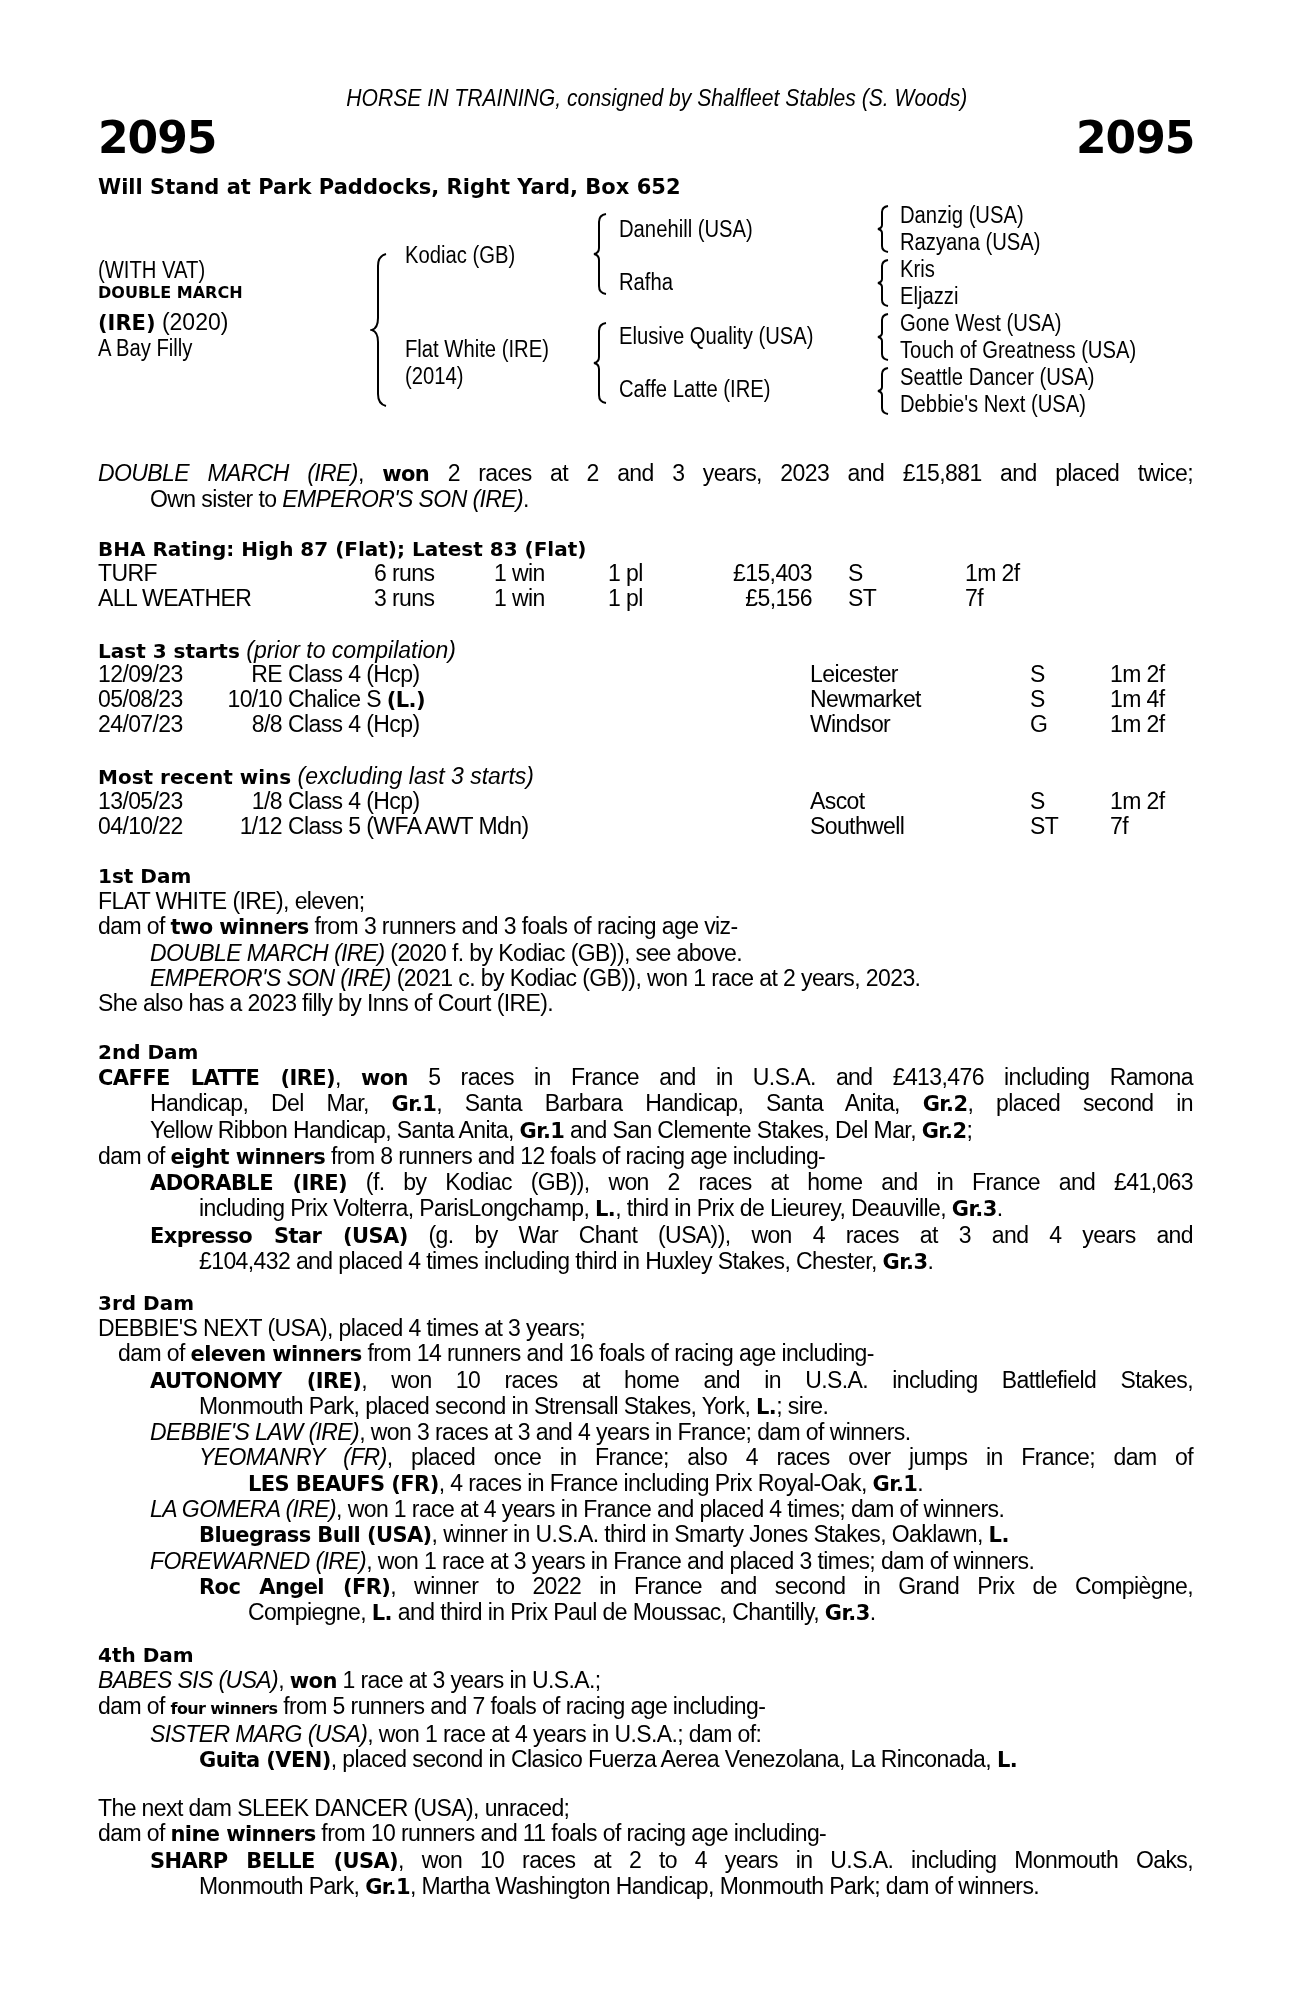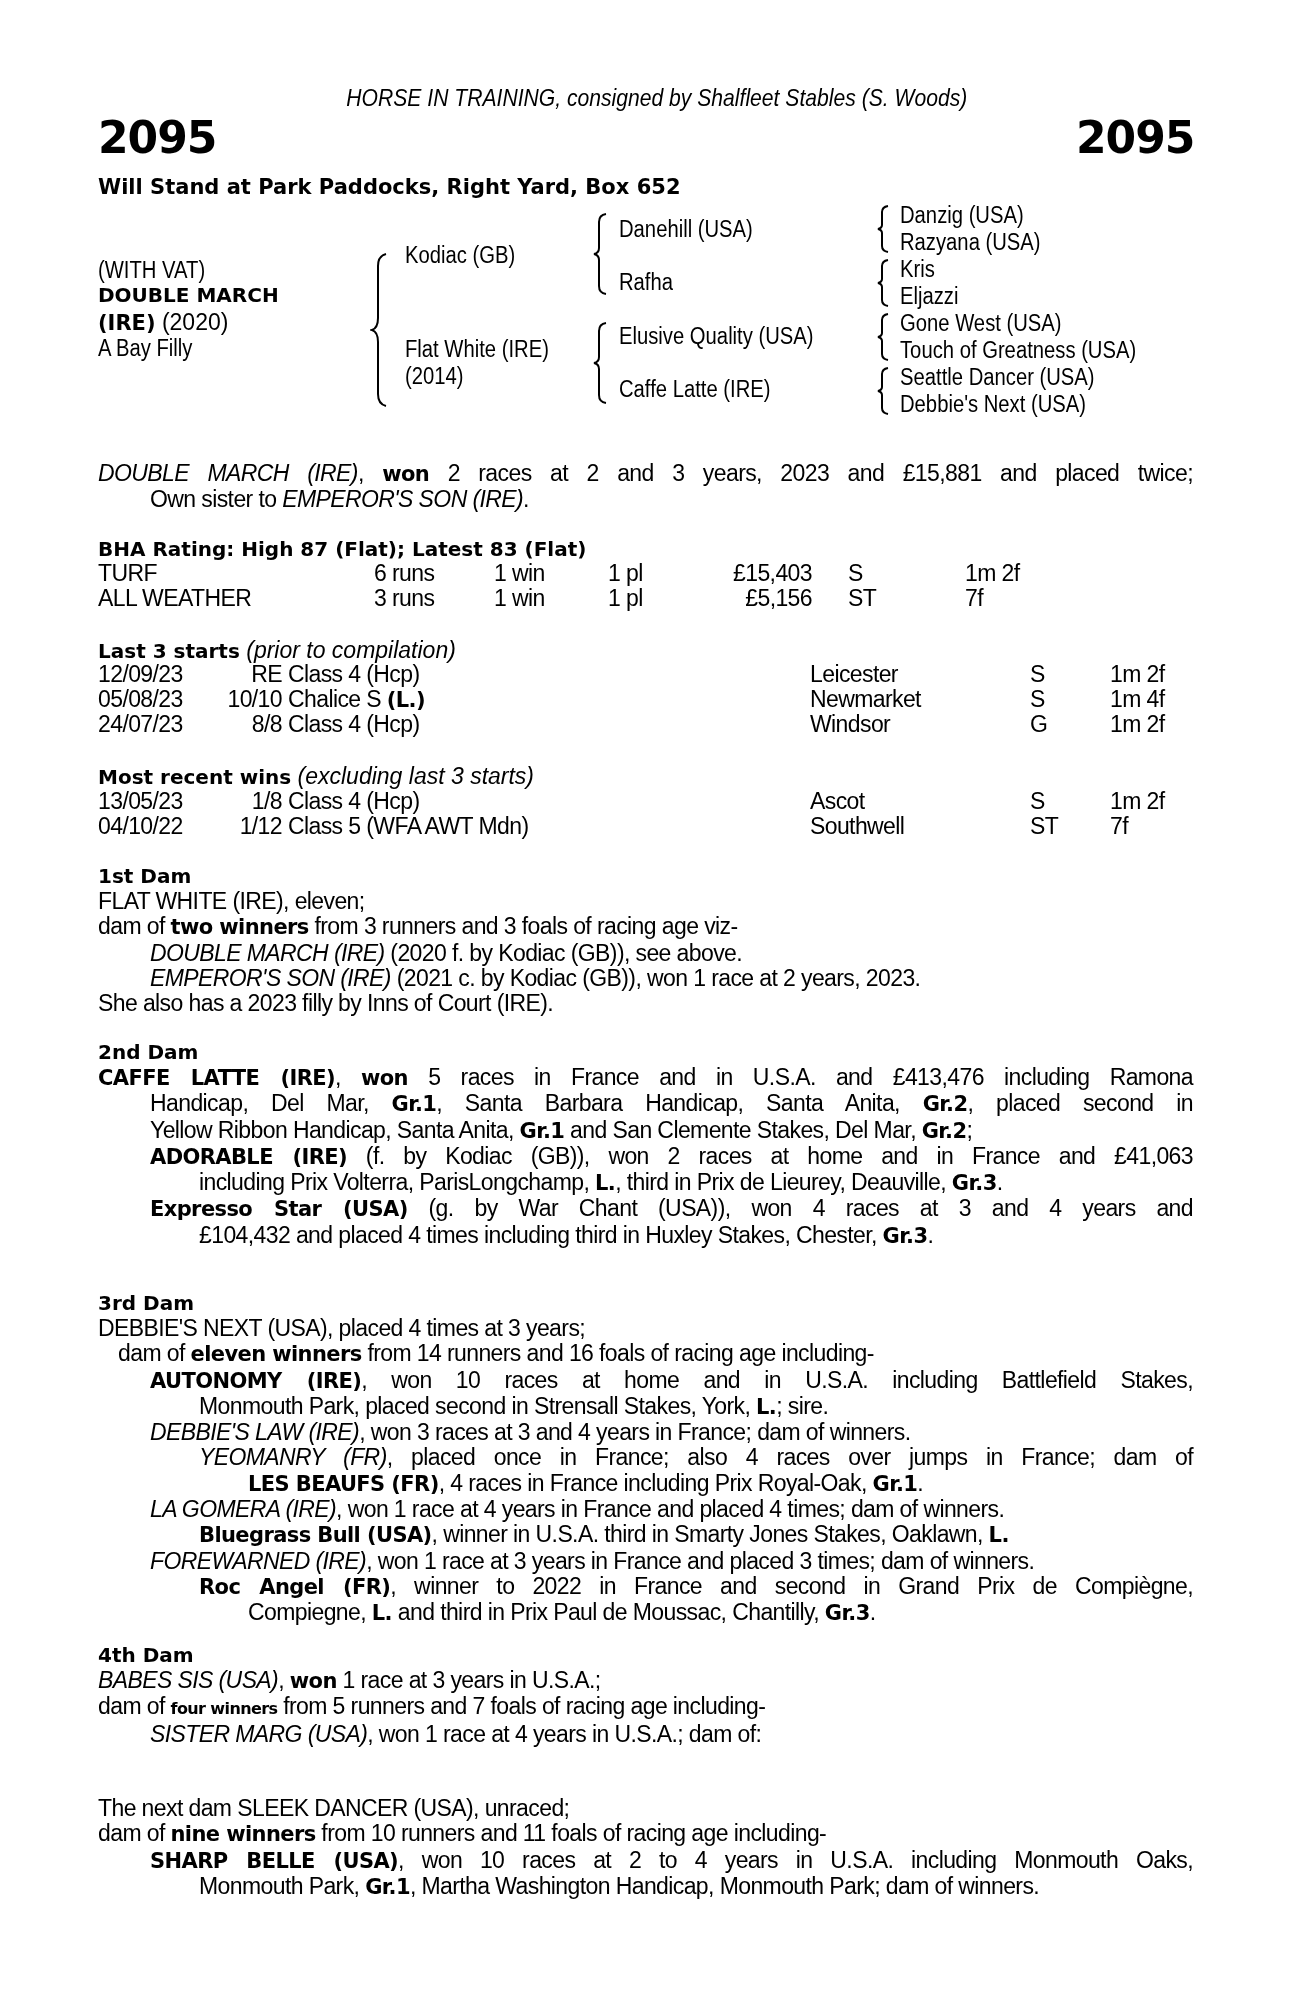--- a/index.html
+++ b/index.html
@@ -27,21 +27,21 @@
 </style>
 </head>
 <body>
 
 <div class="abs hdr"><span class="cond" style="transform-origin:center top;">HORSE IN TRAINING, consigned by Shalfleet Stables (S. Woods)</span></div>
 <div class="abs lot" style="left:98px;">2095</div>
 <div class="abs lot" style="left:1076px;">2095</div>
 <div class="abs stand">Will Stand at Park Paddocks, Right Yard, Box 652</div>
 
 <div class="abs t" style="left:98px; top:258px;"><span class="cond">(WITH VAT)</span></div>
-<div class="abs hb" style="left:98px; top:283px; font-size:20px;">DOUBLE MARCH</div>
+<div class="abs hb" style="left:98px; top:283px; font-size:16px;">DOUBLE MARCH</div>
 <div class="abs" style="left:98px; top:309px; font-size:23px;"><span class="hb" style="font-size:21px;">(IRE)</span><span> (2020)</span></div>
 <div class="abs t" style="left:98px; top:336px;"><span class="cond">A Bay Filly</span></div>
 
 <div class="brace" style="left:370px; top:252px;">
   <svg width="18" height="156" viewBox="0 0 18 156">
       <path d="M16 2 Q8 4 8 14 L8 66 Q8 76 2 78 Q8 80 8 90 L8 142 Q8 152 16 154" fill="none" stroke="#000" stroke-width="2"></path>
     </svg>
 </div>
 <div class="brace" style="left:592px; top:212px;">
   <svg width="16" height="84" viewBox="0 0 16 84">
@@ -172,20 +172,21 @@
   <span class="line ind1" style="letter-spacing: -0.6px;"><span class="i">DOUBLE MARCH (IRE)</span><span> (2020 f. by Kodiac (GB)), see above.</span></span>
   <span class="line ind1" style="letter-spacing: -0.6px;"><span class="i">EMPEROR'S SON (IRE)</span><span> (2021 c. by Kodiac (GB)), won 1 race at 2 years, 2023.</span></span>
   <span class="line" style="letter-spacing: -0.6px;">She also has a 2023 filly by Inns of Court (IRE).</span>
 </div>
 
 <div class="abs sec-title" style="left:98px; top:1040px;">2nd Dam</div>
 <div class="para" style="top:1065px;">
   <span class="line just" style="letter-spacing: -0.6px;"><span class="hb" style="font-size:21px;">CAFFE LATTE (IRE)</span><span>, </span><span class="hb" style="font-size:21px;">won</span><span> 5 races in France and in U.S.A. and £413,476 including Ramona</span></span>
   <span class="line ind1 just" style="letter-spacing: -0.6px;"><span>Handicap, Del Mar, </span><span class="hb" style="font-size:21px;">Gr.1</span><span>, Santa Barbara Handicap, Santa Anita, </span><span class="hb" style="font-size:21px;">Gr.2</span><span>, placed second in</span></span>
   <span class="line ind1" style="letter-spacing: -0.6px;"><span>Yellow Ribbon Handicap, Santa Anita, </span><span class="hb" style="font-size:21px;">Gr.1</span><span> and San Clemente Stakes, Del Mar, </span><span class="hb" style="font-size:21px;">Gr.2</span><span>;</span></span>
+  <span class="line" style="letter-spacing: -0.6px;"><span>dam of </span><span class="hb" style="font-size:21px;">eight winners</span><span> from 8 runners and 12 foals of racing age including-</span></span>
   <span class="line ind1 just" style="letter-spacing: -0.6px;"><span class="hb" style="font-size:21px;">ADORABLE (IRE)</span><span> (f. by Kodiac (GB)), won 2 races at home and in France and £41,063</span></span>
   <span class="line ind2" style="letter-spacing: -0.6px;"><span>including Prix Volterra, ParisLongchamp, </span><span class="hb" style="font-size:21px;">L.</span><span>, third in Prix de Lieurey, Deauville, </span><span class="hb" style="font-size:21px;">Gr.3</span><span>.</span></span>
   <span class="line ind1 just" style="letter-spacing: -0.6px;"><span class="hb" style="font-size:21px;">Expresso Star (USA)</span><span> (g. by War Chant (USA)), won 4 races at 3 and 4 years and</span></span>
   <span class="line ind2" style="letter-spacing: -0.6px;"><span>£104,432 and placed 4 times including third in Huxley Stakes, Chester, </span><span class="hb" style="font-size:21px;">Gr.3</span><span>.</span></span>
 </div>
 
 <div class="abs sec-title" style="left:98px; top:1291px;">3rd Dam</div>
 <div class="para" style="top:1316px;">
   <span class="line" style="letter-spacing: -0.6px;">DEBBIE'S NEXT (USA), placed 4 times at 3 years;</span>
   <span class="line" style="letter-spacing: -0.6px; margin-left: 20px;"><span>dam of </span><span class="hb" style="font-size:21px;">eleven winners</span><span> from 14 runners and 16 foals of racing age including-</span></span>
@@ -199,20 +200,21 @@
   <span class="line ind1" style="letter-spacing: -0.6px;"><span class="i">FOREWARNED (IRE)</span><span>, won 1 race at 3 years in France and placed 3 times; dam of winners.</span></span>
   <span class="line ind2 just" style="letter-spacing: -0.6px;"><span class="hb" style="font-size:21px;">Roc Angel (FR)</span><span>, winner to 2022 in France and second in Grand Prix de Compiègne,</span></span>
   <span class="line ind3" style="letter-spacing: -0.6px;"><span>Compiegne, </span><span class="hb" style="font-size:21px;">L.</span><span> and third in Prix Paul de Moussac, Chantilly, </span><span class="hb" style="font-size:21px;">Gr.3</span><span>.</span></span>
 </div>
 
 <div class="abs sec-title" style="left:98px; top:1643px;">4th Dam</div>
 <div class="para" style="top:1668px;">
   <span class="line" style="letter-spacing: -0.6px;"><span class="i">BABES SIS (USA)</span><span>, </span><span class="hb" style="font-size:21px;">won</span><span> 1 race at 3 years in U.S.A.;</span></span>
   <span class="line" style="letter-spacing: -0.6px;"><span>dam of </span><span class="hb" style="font-size:16px;">four winners</span><span> from 5 runners and 7 foals of racing age including-</span></span>
   <span class="line ind1" style="letter-spacing: -0.6px;"><span class="i">SISTER MARG (USA)</span><span>, won 1 race at 4 years in U.S.A.; dam of:</span></span>
+  <span class="line ind2" style="letter-spacing: -0.6px;"><span class="hb" style="font-size:21px;">Guita (VEN)</span><span>, placed second in Clasico Fuerza Aerea Venezolana, La Rinconada, </span><span class="hb" style="font-size:21px;">L.</span></span>
 </div>
 
 <div class="para" style="top:1796px;">
   <span class="line" style="letter-spacing: -0.6px;">The next dam SLEEK DANCER (USA), unraced;</span>
   <span class="line" style="letter-spacing: -0.6px;"><span>dam of </span><span class="hb" style="font-size:21px;">nine winners</span><span> from 10 runners and 11 foals of racing age including-</span></span>
   <span class="line ind1 just" style="letter-spacing: -0.6px;"><span class="hb" style="font-size:21px;">SHARP BELLE (USA)</span><span>, won 10 races at 2 to 4 years in U.S.A. including Monmouth Oaks,</span></span>
   <span class="line ind2" style="letter-spacing: -0.6px;"><span>Monmouth Park, </span><span class="hb" style="font-size:21px;">Gr.1</span><span>, Martha Washington Handicap, Monmouth Park; dam of winners.</span></span>
 </div>
 
 </body></html>

